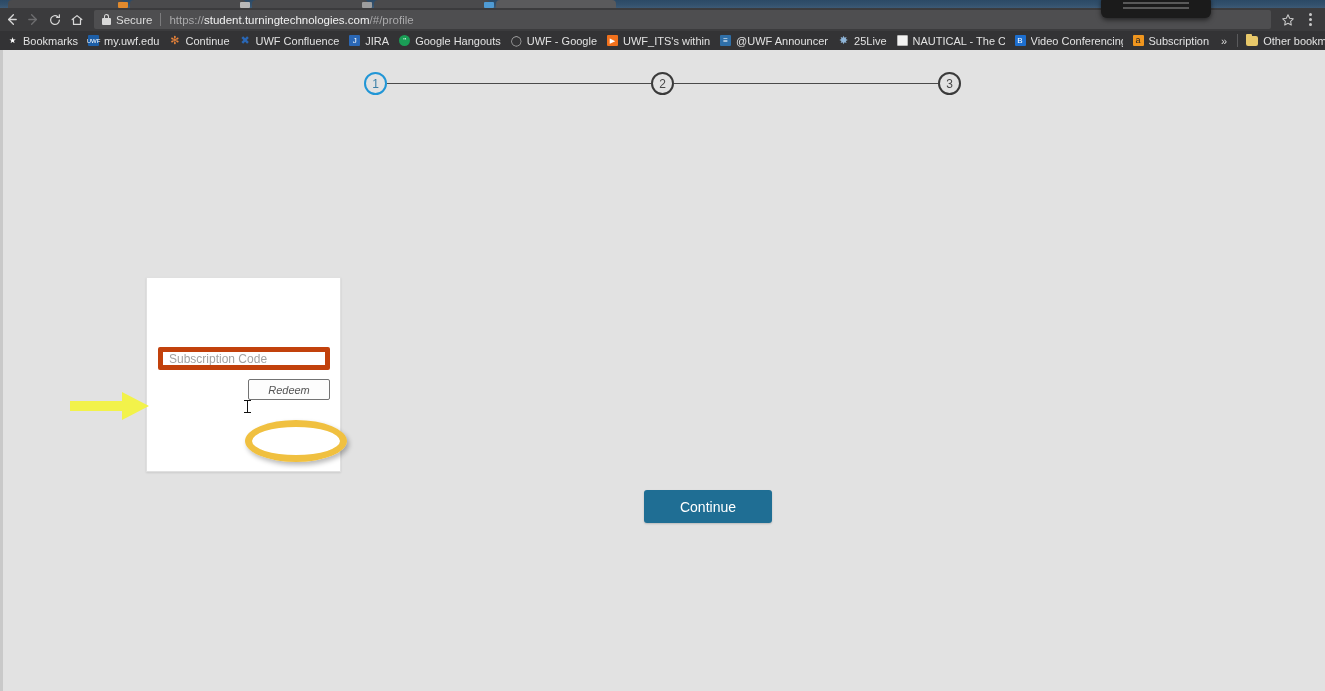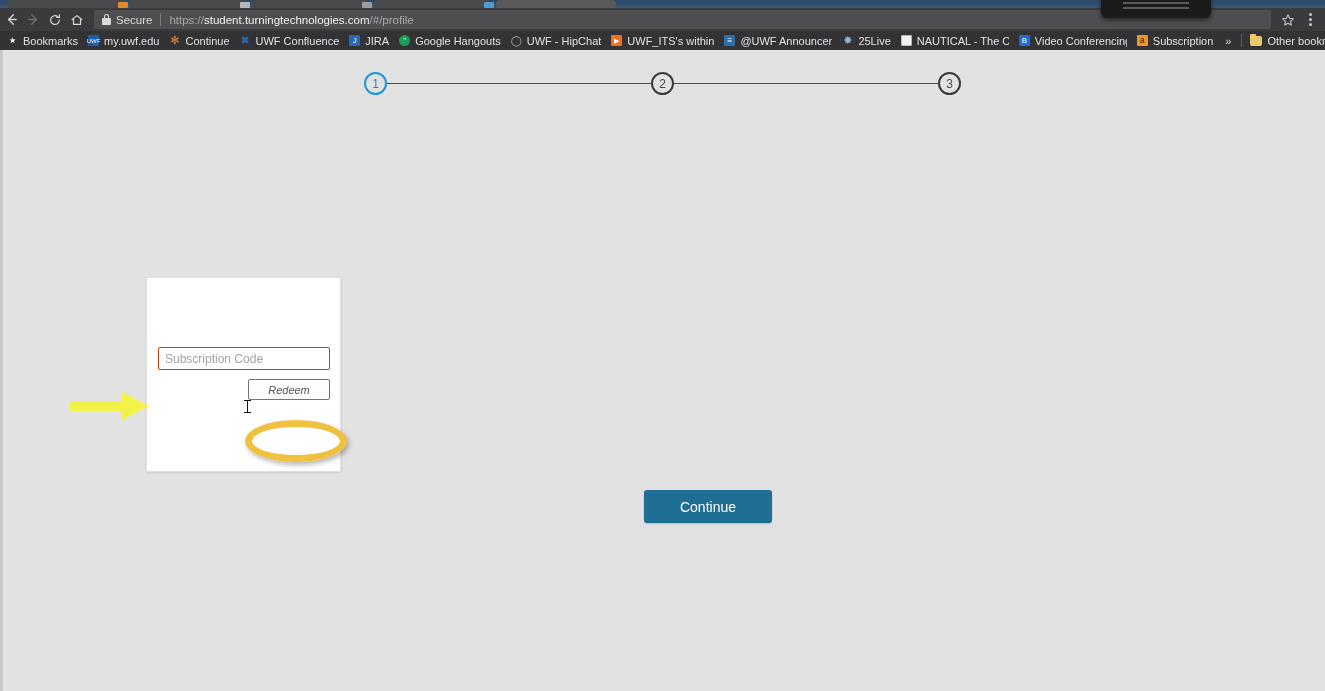--- a/index.html
+++ b/index.html
@@ -329,21 +329,21 @@
     border: 1px solid #e0e0e0;
     box-shadow: 0 1px 2px rgba(0,0,0,0.10);
   }
   .code-input {
     position: absolute;
     left: 11px;
     top: 69px;
     width: 172px;
     height: 23px;
     background: #fff;
-    border: 1px solid #c2410c;
+    border: 5px solid #c2410c;
     border-radius: 2px;
     font-family: "Liberation Sans", sans-serif;
     font-size: 12px;
     color: #333;
     padding: 0 6px;
     outline: none;
   }
   .code-input::placeholder { color: #a3a3a3; }
   .redeem-btn {
     position: absolute;
@@ -511,21 +511,21 @@
       <span class="label">JIRA</span>
     </div>
 
     <div class="bm">
       <span class="fav" style="background:#1a9e56;border-radius:50%;">"</span>
       <span class="label">Google Hangouts</span>
     </div>
 
     <div class="bm">
       <span class="fav" style="color:#b9b9b9;font-size:10px;">◯</span>
-      <span class="label">UWF - HipChat</span>
+      <span class="label">UWF - Google</span>
     </div>
 
     <div class="bm">
       <span class="fav" style="background:#f2711c;font-size:7px;">▶</span>
       <span class="label">UWF_ITS's within</span>
     </div>
 
     <div class="bm">
       <span class="fav" style="background:#2f6fa8;font-size:8px;">≡</span>
       <span class="label">@UWF Announceme</span>

